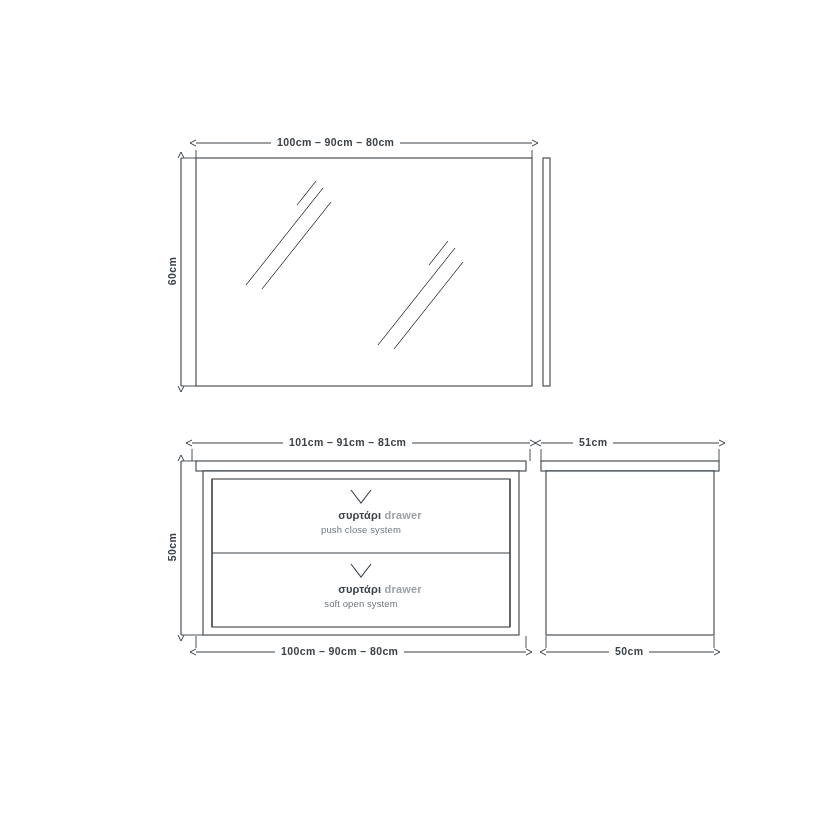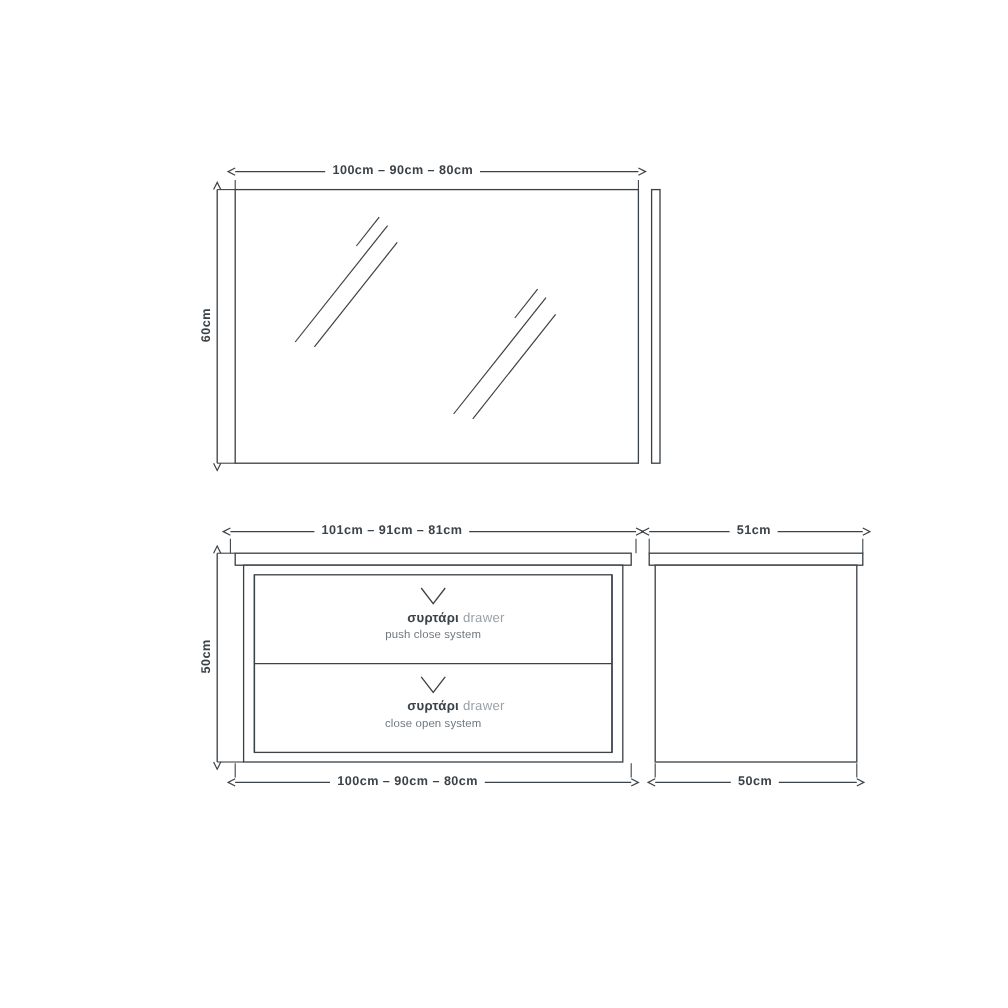--- a/index.html
+++ b/index.html
@@ -44,21 +44,21 @@
   .drawer-label .line1 {
     font-size: 11px;
     letter-spacing: 0.2px;
   }
   .drawer-label .line1 .gr {
     font-weight: 700;
     color: #3b4248;
     margin-left: 38px;
   }
   .drawer-label .line1 .en {
-    font-weight: 400;
+    font-weight: 700;
     color: #9aa2a8;
   }
   .drawer-label .line2 {
     font-size: 9.5px;
     color: #6f7880;
     letter-spacing: 0.1px;
     margin-top: 1px;
   }
   svg { display: block; }
 </style>
@@ -162,39 +162,39 @@
         <line x1="714" y1="636" x2="714" y2="648" stroke-width="0.9"></line>
       </g>
 
     </g>
   </svg>
 
   <div class="dim-label" style="left:271px; top:136px;">100cm – 90cm – 80cm</div>
 
   <div class="dim-label vertical" style="left:152px; top:265px; transform:rotate(-90deg);">60cm</div>
 
-  <div class="dim-label" style="left:262px; top:436px;">101cm – 91cm – 81cm</div>
+  <div class="dim-label" style="left:283px; top:436px;">101cm – 91cm – 81cm</div>
 
   <div class="dim-label" style="left:275px; top:645px;">100cm – 90cm – 80cm</div>
 
   <div class="dim-label vertical" style="left:152px; top:541px; transform:rotate(-90deg);">50cm</div>
 
-  <div class="dim-label" style="left:608px; top:436px;">51cm</div>
+  <div class="dim-label" style="left:573px; top:436px;">51cm</div>
 
   <div class="dim-label" style="left:609px; top:645px;">50cm</div>
 
   <div class="drawer-label" style="left:261px; top:508px; width:200px;">
     <div class="line1">
       <span class="gr">συρτάρι</span>
       <span class="en">drawer</span>
     </div>
     <div class="line2">push close system</div>
   </div>
 
   <div class="drawer-label" style="left:261px; top:582px; width:200px;">
     <div class="line1">
       <span class="gr">συρτάρι</span>
       <span class="en">drawer</span>
     </div>
-    <div class="line2">close open system</div>
+    <div class="line2">soft open system</div>
   </div>
 
 </div>
 
 </body></html>

